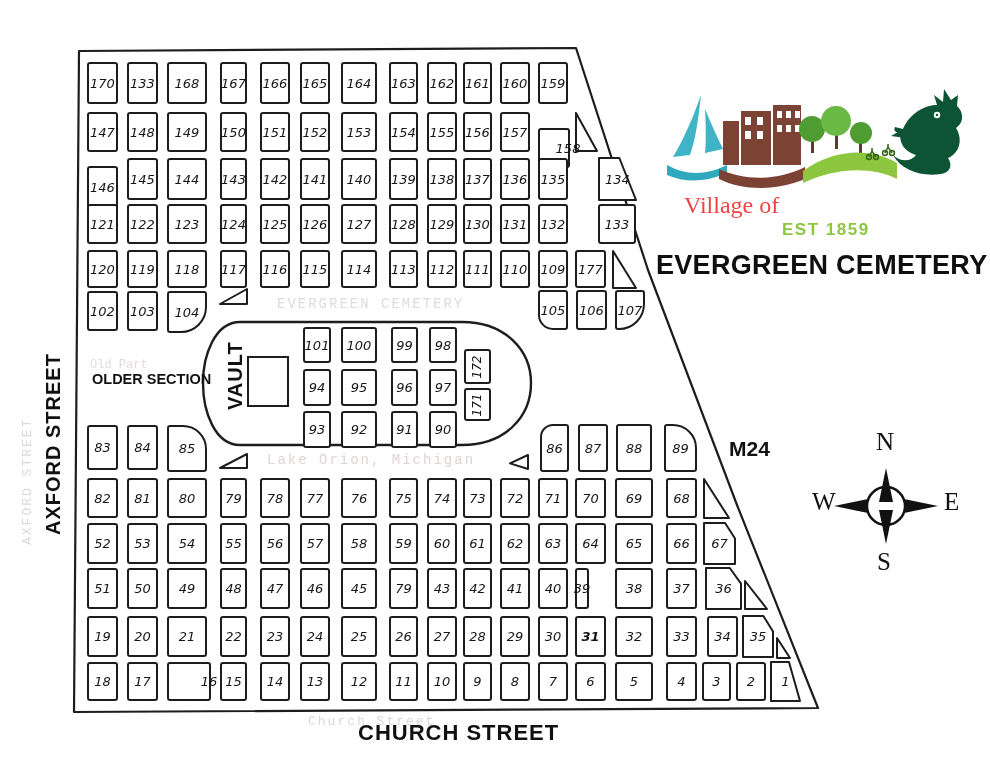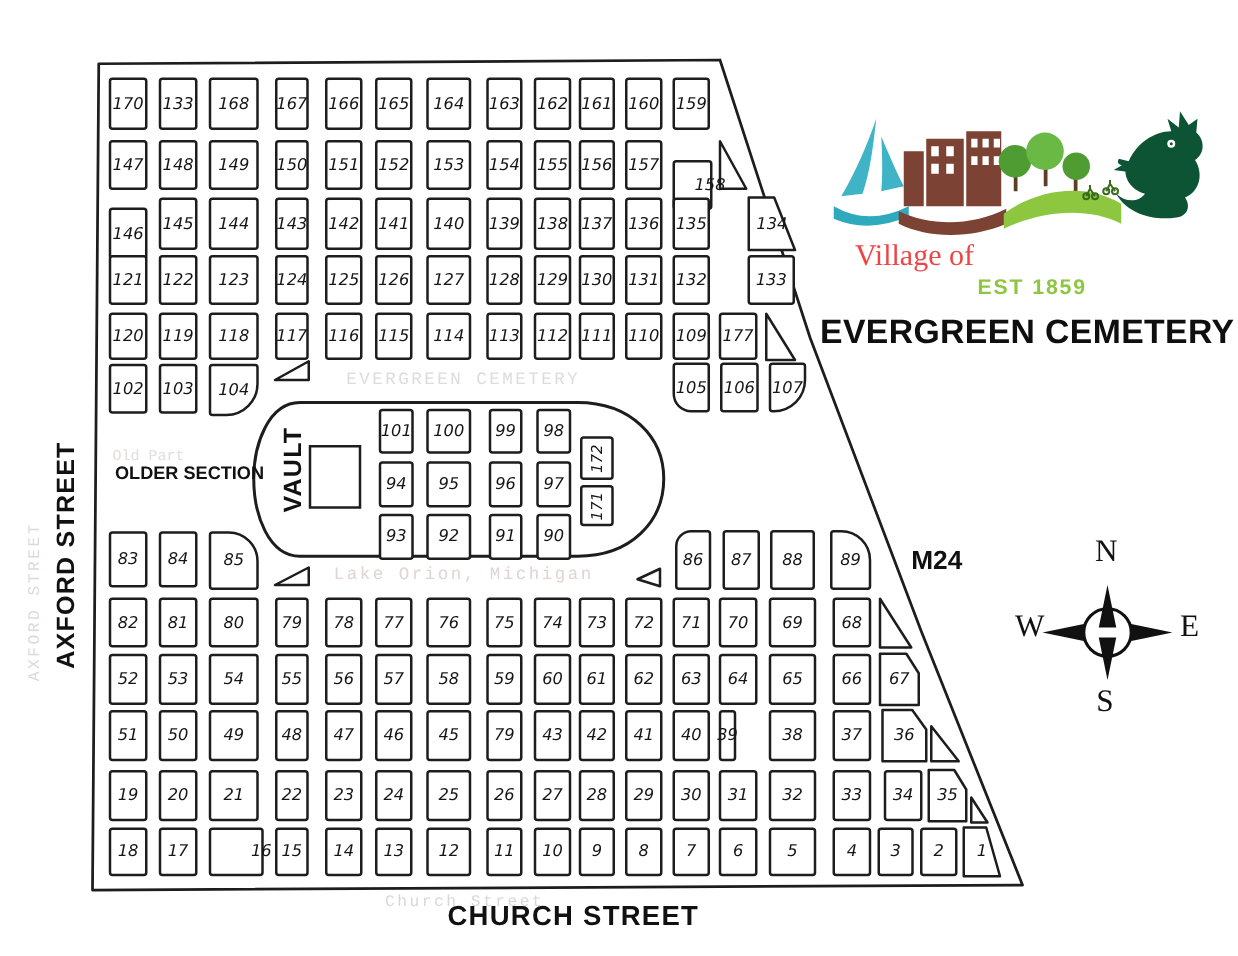--- a/index.html
+++ b/index.html
@@ -520,21 +520,21 @@
       </div>
       <div class="plot" style="left: 463px; top: 616px; width: 29px; height: 41px;">
         <span>28</span>
       </div>
       <div class="plot" style="left: 500px; top: 616px; width: 30px; height: 41px;">
         <span>29</span>
       </div>
       <div class="plot" style="left: 538px; top: 616px; width: 30px; height: 41px;">
         <span>30</span>
       </div>
-      <div class="plot" style="left: 575px; top: 616px; width: 31px; height: 41px;">
+      <div class="plot" style="left: 575px; top: 616px; width: 31px; height: 41px; font-weight: bold;">
         <span>31</span>
       </div>
       <div class="plot" style="left: 615px; top: 616px; width: 38px; height: 41px;">
         <span>32</span>
       </div>
       <div class="plot" style="left: 666px; top: 616px; width: 31px; height: 41px;">
         <span>33</span>
       </div>
       <div class="plot" style="left: 707px; top: 616px; width: 31px; height: 41px;">
         <span>34</span>

